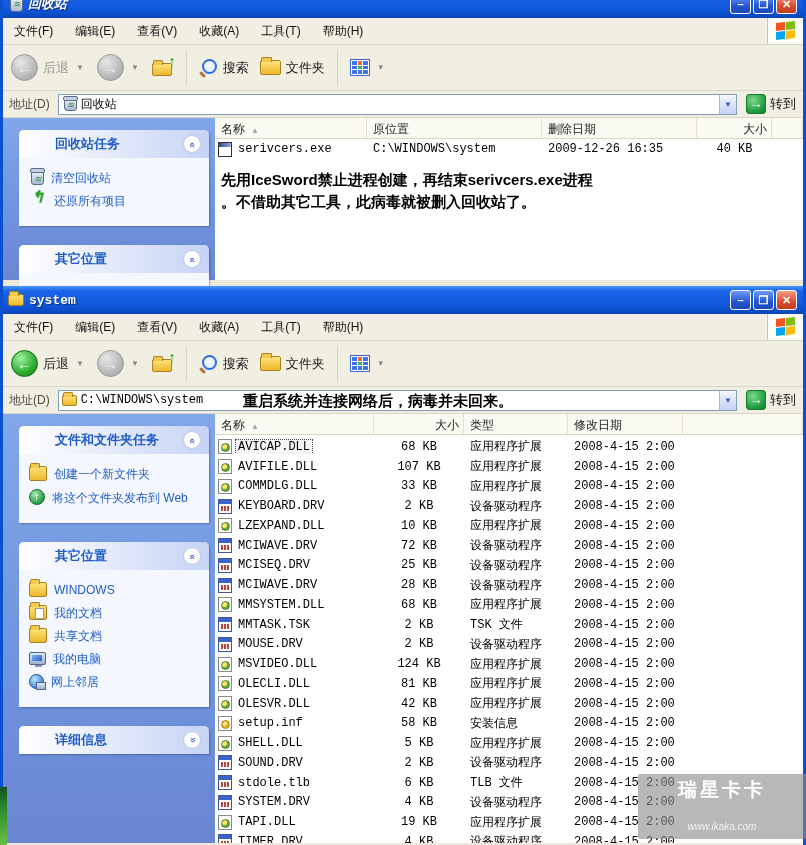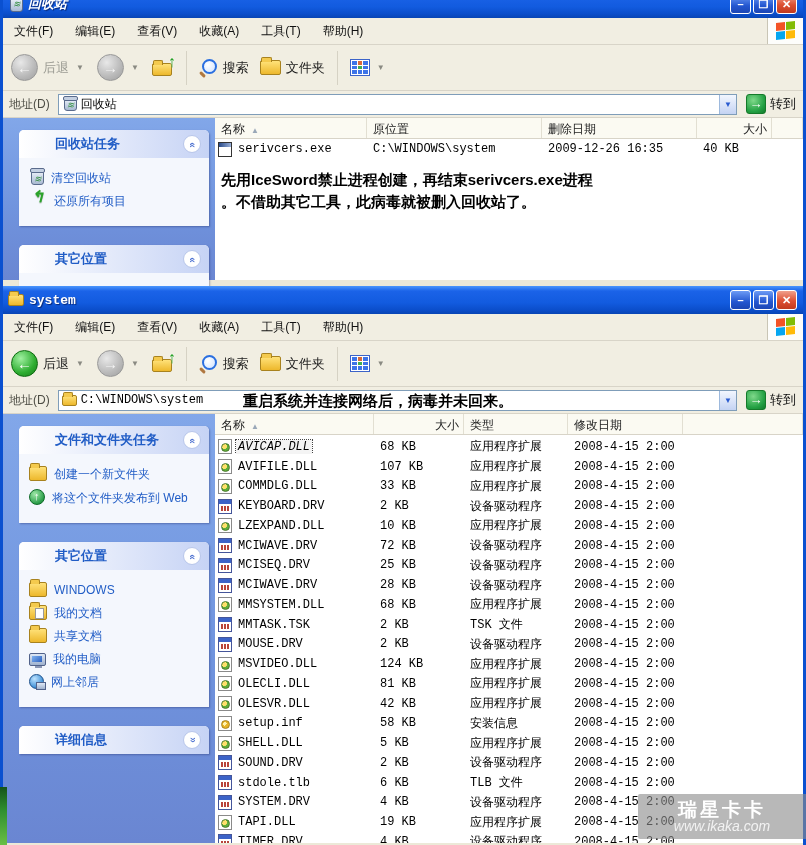--- a/index.html
+++ b/index.html
@@ -62,21 +62,21 @@
   .sidebar { width:212px; flex:none; background:linear-gradient(180deg,#82a7e9 0%,#7094de 55%,#6a86d2 100%); padding:12px 6px 0 16px; }
   .panel { background:#f4f7fd; border-radius:5px 5px 0 0; margin-bottom:19px; box-shadow:1px 1px 2px rgba(20,30,90,.35); }
   .panel-head { height:28px; display:flex; align-items:center; justify-content:space-between; padding:0 8px 0 10px; border-radius:5px 5px 0 0;
       background:linear-gradient(90deg,#ffffff,#c6d3f5); }
   .panel-title { font-size:13px; font-weight:bold; color:#215dc6;margin-left:26px; }
   .chev { width:18px; height:18px; border-radius:50%; background:#fff; border:1px solid #b8c6ea; color:#4a6fd0; font-size:10px; font-weight:bold;
       display:flex; align-items:center; justify-content:center; }
   .chev span { display:inline-block; transform:rotate(90deg); letter-spacing:-1px; }
   .chev.down span { transform:rotate(-90deg); }
   .panel-body { padding:8px 6px 10px 10px; }
-  .task-item { display:flex; gap:7px; margin:4px 0 8px; font-size:12px; color:#215dc6; line-height:14px; align-items:flex-end; }
+  .task-item { display:flex; gap:7px; margin:4px 0 8px; font-size:12px; color:#215dc6; line-height:14px; align-items:center; }
   .task-item span { padding-top:1px; }
   .sic { flex:none; width:18px; height:15px; position:relative; margin-top:0; }
   .folder-icon,.new-folder-icon,.windows-folder-icon,.shared-documents-icon,.my-documents-icon {
       background:linear-gradient(#ffe27a,#edb82c); border:1px solid #a8821e; border-radius:2px; }
   .folder-icon::before,.new-folder-icon::before,.windows-folder-icon::before,.shared-documents-icon::before,.my-documents-icon::before
       { content:''; position:absolute; top:-4px; left:0; width:8px; height:4px; background:#f4ca4e; border:1px solid #a8821e; border-bottom:none; border-radius:2px 2px 0 0; }
   .my-documents-icon::after { content:''; position:absolute; right:2px; top:2px; width:7px; height:9px; background:#fff; border:1px solid #9a9a9a; }
   .publish-web-icon { border-radius:50%; width:16px; height:16px; background:radial-gradient(circle at 35% 30%,#9fe8a8,#2b9e4a 70%,#147a30); border:1px solid #0e6b28; }
   .publish-web-icon::after { content:'↑'; position:absolute; left:4px; top:-1px; color:#fff; font-size:11px; font-weight:bold; }
   .my-computer-icon { width:17px; height:13px; background:linear-gradient(#dfe8f5,#9fb2cf); border:1px solid #51628a; border-radius:2px; }
@@ -92,32 +92,32 @@
 
   
   .content { flex:1; background:#fff; position:relative; overflow:hidden; }
   .lhead { display:flex; height:21px; background:#fbfaf2; border-bottom:1px solid #d8d4c8; }
   .lhead .hc { font-size:12px; color:#222; padding:3px 4px 0 6px; border-right:1px solid #e2dfd2; white-space:nowrap; }
   .sortarrow { font-size:8px; color:#9aa8b8; margin-left:6px; }
   .hc.num { text-align:right; }
   .frow { display:flex; align-items:center; }
   .cell { font-size:12px; font-family:"Liberation Mono",monospace; white-space:nowrap; overflow:hidden; padding:0 6px; color:#000; }
   .cname { display:flex; align-items:center; gap:4px; padding-left:3px; }
-  .cnum { text-align:left; }
+  .cnum { text-align:center; }
   .fi { flex:none; position:relative; width:14px; height:15px; background:#fff; border:1px solid #8a8a8a; }
   .fi-dll::after { content:''; position:absolute; right:1px; bottom:1px; width:7px; height:7px; border-radius:50%;
       background:radial-gradient(circle at 30% 30%,#ffe06a 40%,#5fae3a 41%); border:1px solid #4a7a2a; }
   .fi-drv { border:1px solid #44559a; }
   .fi-drv::before { content:''; position:absolute; top:0; left:0; right:0; height:4px; background:#3c63c8; }
   .fi-drv::after { content:''; position:absolute; left:2px; bottom:2px; width:8px; height:5px; background:repeating-linear-gradient(90deg,#b8443a 0 2px,#fff 2px 3px); }
   .fi-inf::after { content:''; position:absolute; right:1px; bottom:1px; width:7px; height:7px; border-radius:50%;
       background:radial-gradient(circle at 40% 40%,#fff3b0 30%,#e8b428 31%); border:1px solid #a8821e; }
   .fi-exe { border:1px solid #333; }
   .fi-exe::before { content:''; position:absolute; top:0; left:0; right:0; height:4px; background:linear-gradient(90deg,#284a8a,#9ab0d8); }
-  .frow.selected .fname { outline:1px dotted #444; background:#f4f4f4;font-style:italic; }
+  .frow.selected .fname { outline:1px dotted #444; background:#f4f4f4; }
   .fname { padding:0 2px; }
 
   .annotation { font-weight:bold; color:#000; font-size:15px; line-height:22px; white-space:pre-line; font-family:"Liberation Sans",sans-serif; }
 
   
   #win1 { top:-10px; left:0; width:806px; height:300px; z-index:1; }
   #win1 .winmain { height:162px; }
   #win2 { top:286px; left:0; width:806px; height:600px; z-index:2; }
   #win2 .winmain { height:429px; }
   #win2 .titlebar .title-text { font-family:"Liberation Mono",monospace; font-style:normal; }
@@ -129,21 +129,21 @@
   #win2 .frow { height:19.75px; }
   #win1 .frow { height:20px; }
   #win1 .annotation { margin:10px 4px 0 6px; }
   .addr-note { position:absolute; left:240px; top:104px; z-index:5; pointer-events:none; }
 
   .desktop-sliver { position:absolute; left:0; bottom:0; width:7px; height:58px; z-index:3;
       background:linear-gradient(180deg,#15531a,#2f8f2f 40%,#6abf45); }
   .watermark { position:absolute; right:0; bottom:6px; z-index:9; width:168px; padding:6px 8px 5px;
       background:rgba(140,140,140,.62); color:#fff; text-align:center; border-radius:2px 0 0 2px; }
   .wm-brand { font-size:19px; font-weight:bold; letter-spacing:3px; line-height:19px; }
-  .wm-url { font-size:14px; font-style:italic; color:#f2f2f2; line-height:15px; }
+  .wm-url { font-size:10px; font-style:italic; color:#f2f2f2; line-height:15px;margin-top:20px; }
 </style>
 </head>
 <body>
 
 <div class="xpwin" id="win1">
   <div class="titlebar">
     <i class="sic empty-recycle-bin-icon" style="width:13px"></i>
     <span class="title-text">回收站</span>
     <span class="winbtns">
       <span class="wbtn">–</span>

